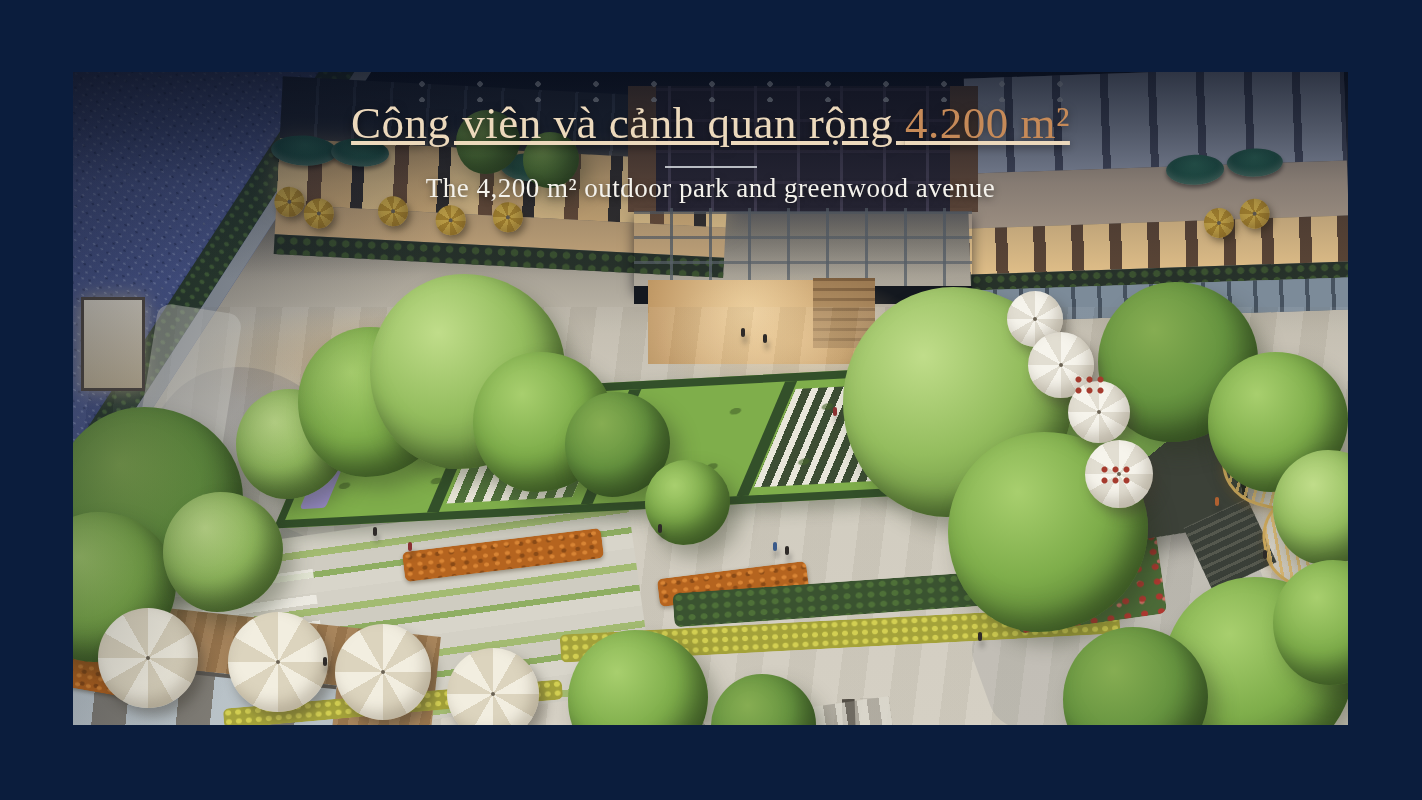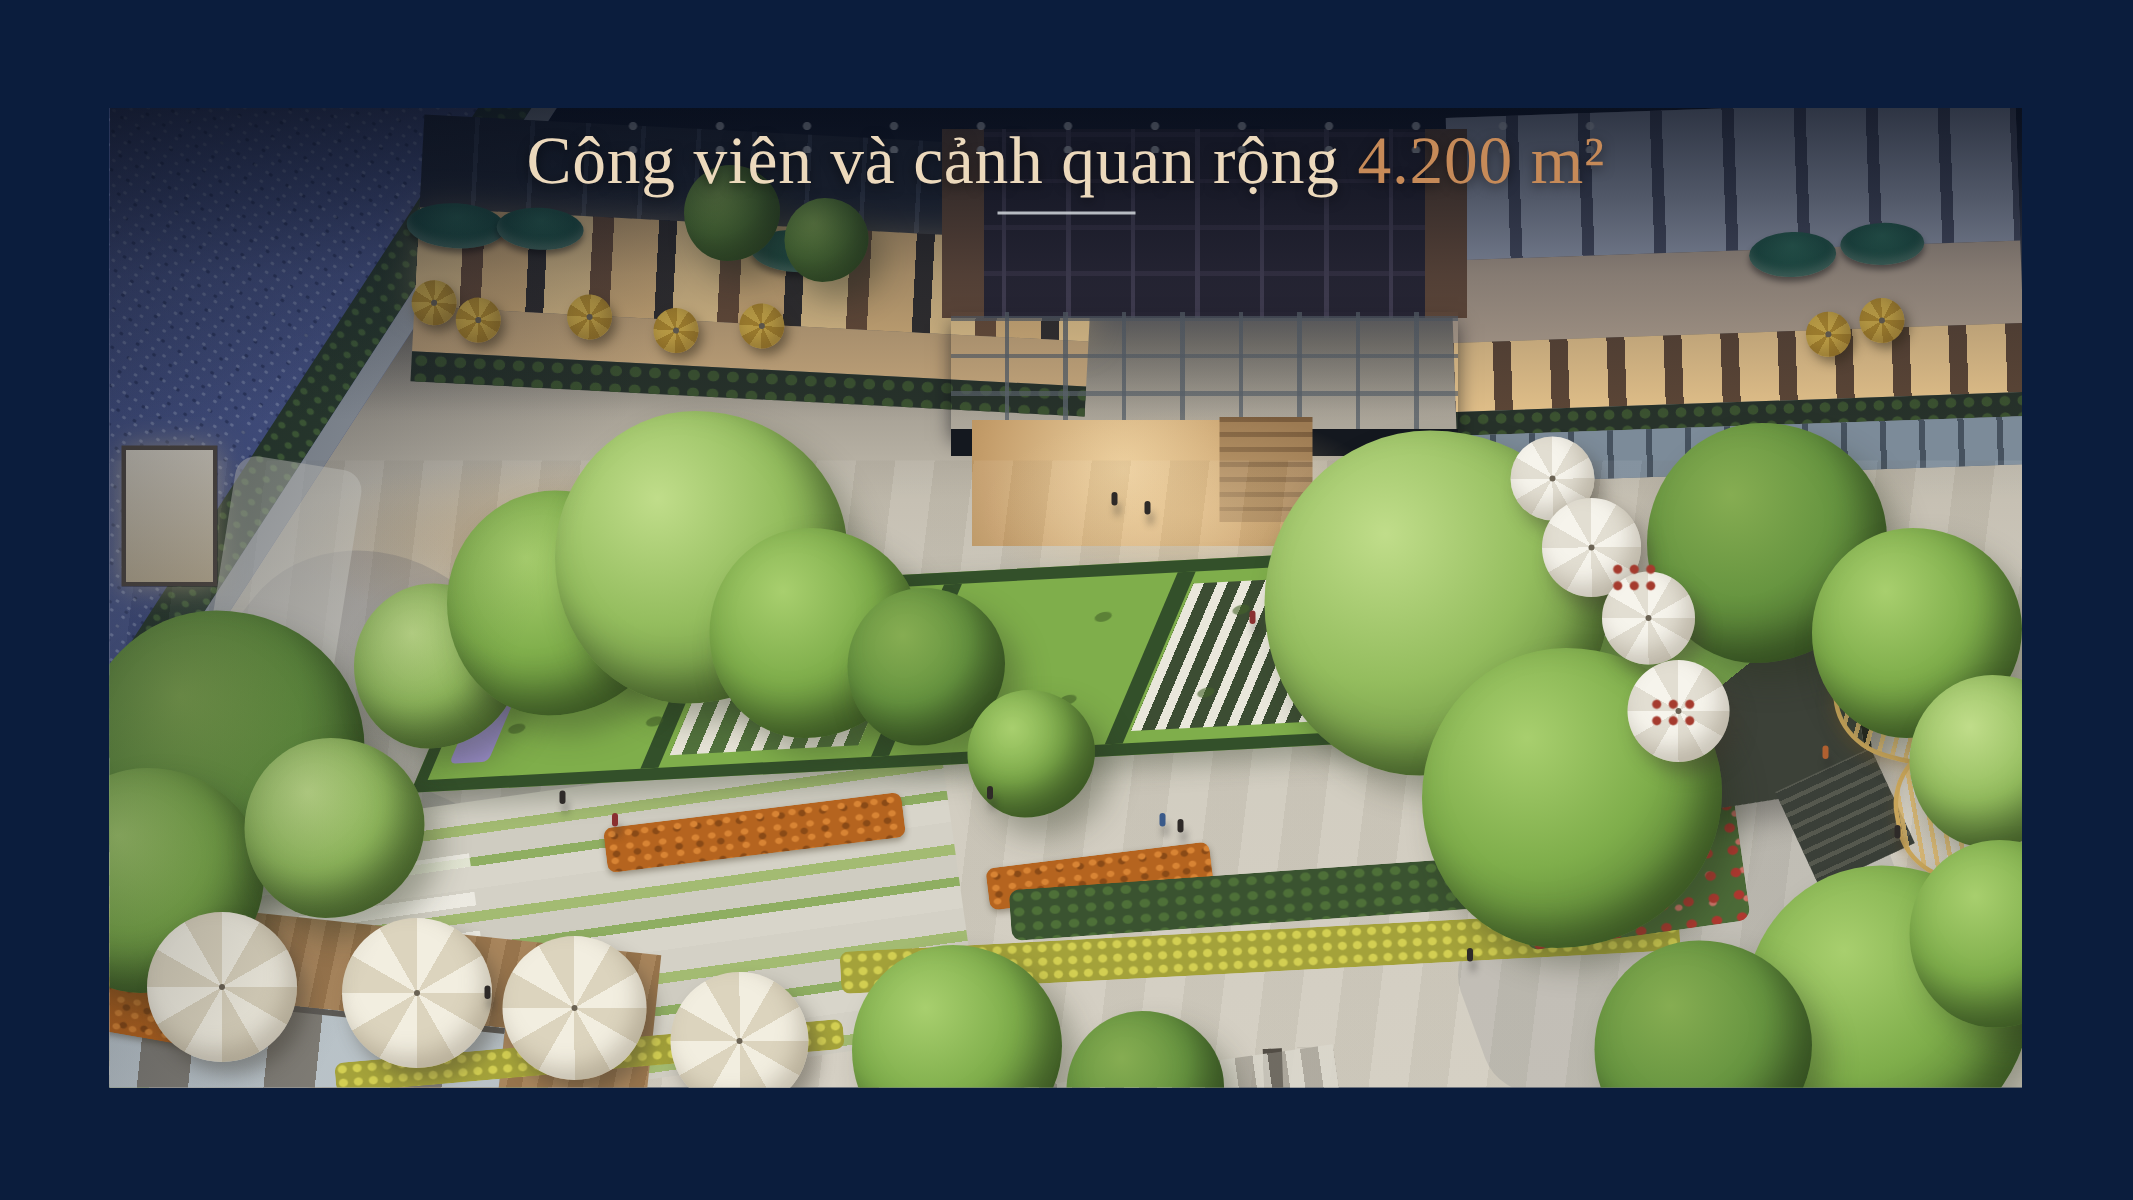--- a/index.html
+++ b/index.html
@@ -135,22 +135,22 @@
     box-shadow:3px 4px 7px rgba(50,40,20,.5),inset -4px -5px 9px rgba(110,80,30,.4);}
   .pp{left:var(--x);top:var(--y);width:4px;height:9px;border-radius:2px;background:var(--pc,#2e2a28);
     box-shadow:2px 7px 5px rgba(40,40,40,.35);}
   .dots{width:34px;height:22px;background-image:radial-gradient(#a53b2e 2.5px,transparent 3.5px);
     background-size:11px 11px;}
   .dusk{left:0;top:0;width:1275px;height:653px;pointer-events:none;
     background:linear-gradient(180deg,rgba(8,14,28,.74) 0%,rgba(8,14,28,.5) 9%,rgba(16,22,38,.28) 17%,rgba(0,0,0,0) 32%),
       linear-gradient(115deg,rgba(8,14,28,.5),rgba(8,14,28,0) 28%);}
   
   .caption{left:0;top:0;width:1275px;text-align:center;}
-  .title{margin:0;padding-top:10px;font-size:45px;font-weight:400;letter-spacing:.5px;
-    color:var(--c-title,#ecd9bc);text-shadow:0 2px 8px rgba(0,0,0,.5);line-height:1.15;}
+  .title{margin:16px;padding-top:10px;font-size:45px;font-weight:400;letter-spacing:.5px;
+    color:var(--c-title,#ecd9bc);text-shadow:0 2px 8px rgba(0,0,0,.5);line-height:1.15;text-decoration:underline;}
   .title .accent{color:var(--c-title-accent,#c68a58);}
   .divider{width:92px;height:2px;margin:7px auto 5px;background:var(--c-divider,#c9cdd3);opacity:.9;}
   .subtitle{margin:0;font-size:27px;font-weight:400;letter-spacing:.5px;
     color:var(--c-subtitle,#f4f2ec);text-shadow:0 2px 7px rgba(0,0,0,.55);}
 </style>
 </head>
 <body>
 
 <div class="frame">
   <div class="photo">
@@ -285,16 +285,17 @@
     <div class="abs pp" style="--x:668px;--y:256px"></div>
     <div class="abs pp" style="--x:905px;--y:560px"></div>
     <div class="abs pp" style="--x:1142px;--y:425px;--pc:#b06030"></div>
     <div class="abs pp" style="--x:1190px;--y:478px"></div>
 
     <div class="abs dusk"></div>
 
     <div class="abs caption">
       <h1 class="title"><span>Công viên và cảnh quan rộng </span><span class="accent">4.200 m²</span></h1>
       <div class="divider"></div>
+      <h2 class="subtitle">The 4,200 m² outdoor park and greenwood avenue</h2>
     </div>
 
   </div>
 </div>
 
 </body></html>

